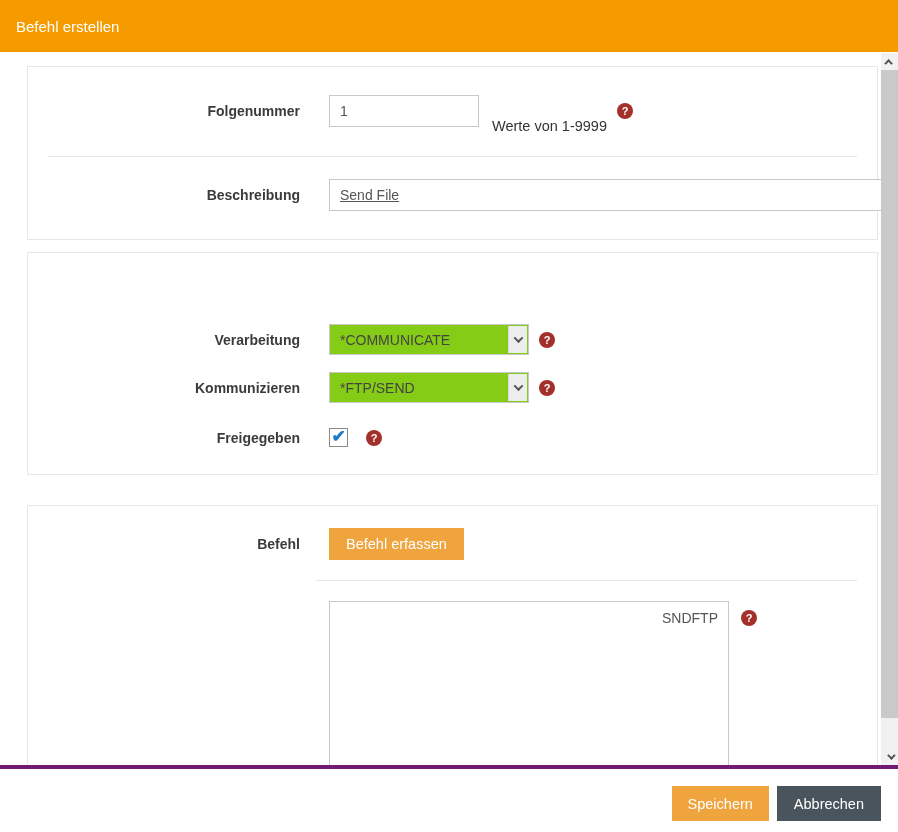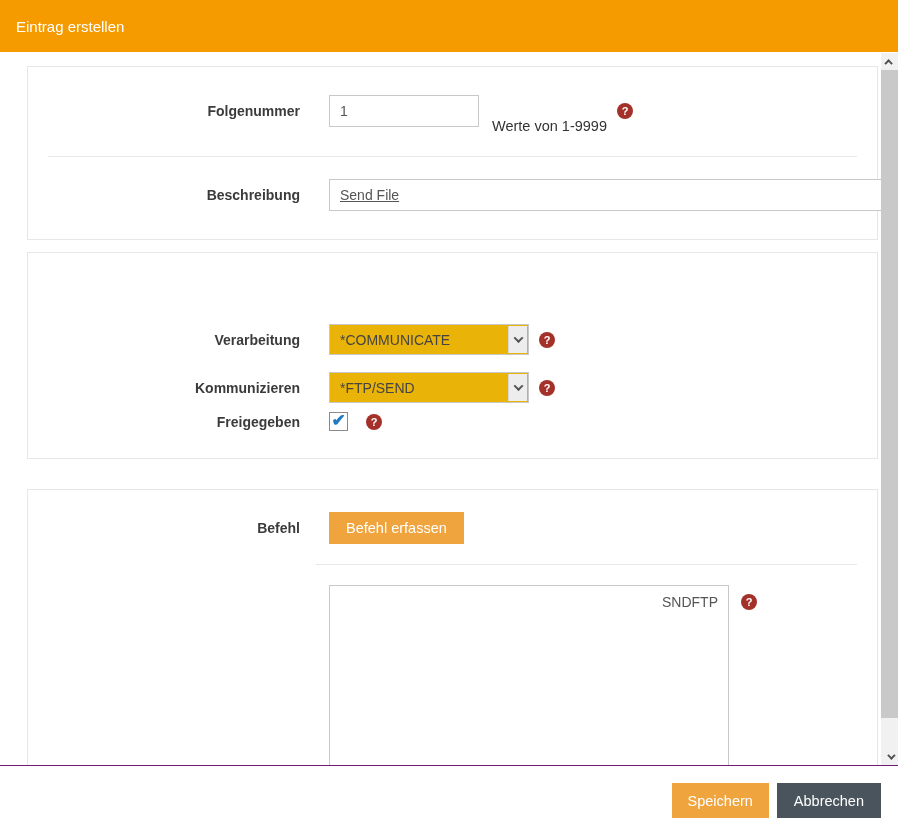--- a/index.html
+++ b/index.html
@@ -94,21 +94,21 @@
   }
   hr.divider-inset {
     border: none;
     border-top: 1px solid #e8e8e8;
     margin: 20px 20px 20px 288px;
   }
 
   .select {
     width: 200px; height: 31px;
     border: 1px solid #c8c8c8;
-    background: #eab308;
+    background: #84cc16;
     position: relative;
     display: flex;
     align-items: center;
     padding-left: 10px;
     font-size: 14px;
     color: #444;
     cursor: default;
   }
   .select .arrowbox {
     position: absolute;
@@ -121,21 +121,21 @@
     justify-content: center;
   }
   .chev-down {
     width: 7px; height: 7px;
     border-right: 2px solid #555;
     border-bottom: 2px solid #555;
     transform: rotate(45deg) translate(-1px,-1px);
   }
 
   .mb17 { margin-bottom: 17px; margin-top: 48px; }
-  .mb25 { margin-bottom: 9px; }
+  .mb25 { margin-bottom: 25px; }
 
   .checkbox {
     width: 19px; height: 19px;
     border: 1px solid #8a8a8a;
     background: #fff;
     display: flex;
     align-items: center;
     justify-content: center;
     cursor: pointer;
   }
@@ -169,21 +169,21 @@
     text-align: right;
   }
   .ctrl.top .help { margin-top: 9px; margin-left: 12px; }
 
   
   .footer {
     position: absolute;
     bottom: 0; left: 0; right: 0;
     height: 67px;
     background: #fff;
-    border-top: 1px solid #701a75;
+    border-top: 4px solid #701a75;
     display: flex;
     justify-content: flex-end;
     align-items: flex-start;
     padding: 17px 17px 0 0;
     gap: 8px;
   }
 
   
   .scrollbar {
     position: absolute;
@@ -217,21 +217,21 @@
     top: 17px; left: 0;
     width: 17px; height: 648px;
     background: #c9c9c9;
     cursor: pointer;
   }
 </style>
 </head>
 <body>
 
 <div class="dialog-header">
-  <span>Eintrag erstellen</span>
+  <span>Befehl erstellen</span>
 </div>
 
 <div class="main">
 
   <div class="panel panel-1">
     <div class="frow">
       <div class="lbl">Folgenummer</div>
       <div class="ctrl">
         <input class="text in-folgenummer" type="text" value="1" style="">
         <span class="hint">Werte von 1-9999</span>

